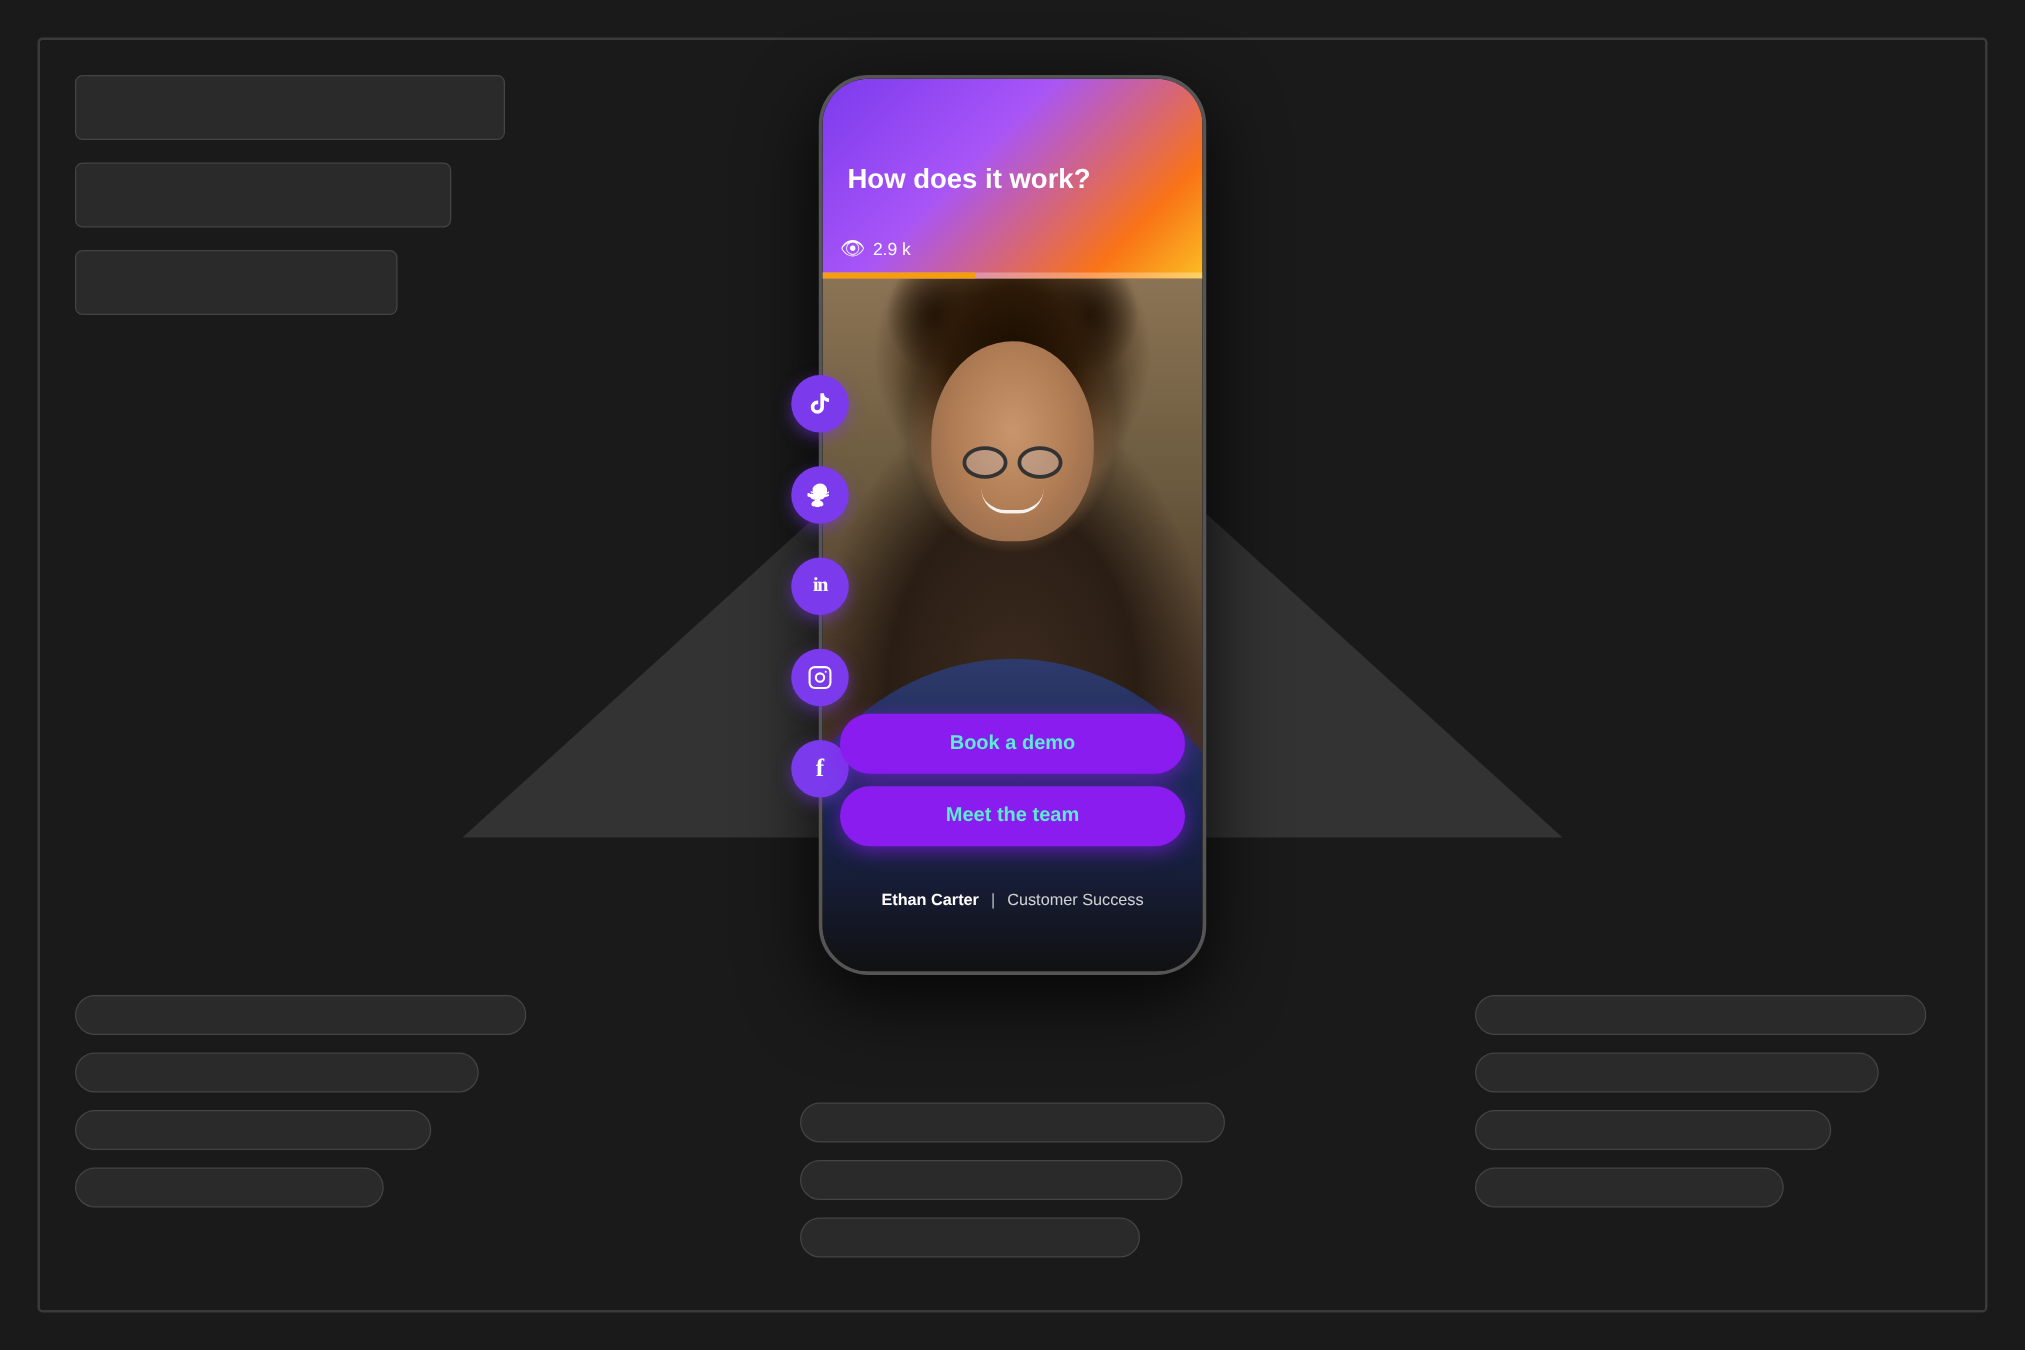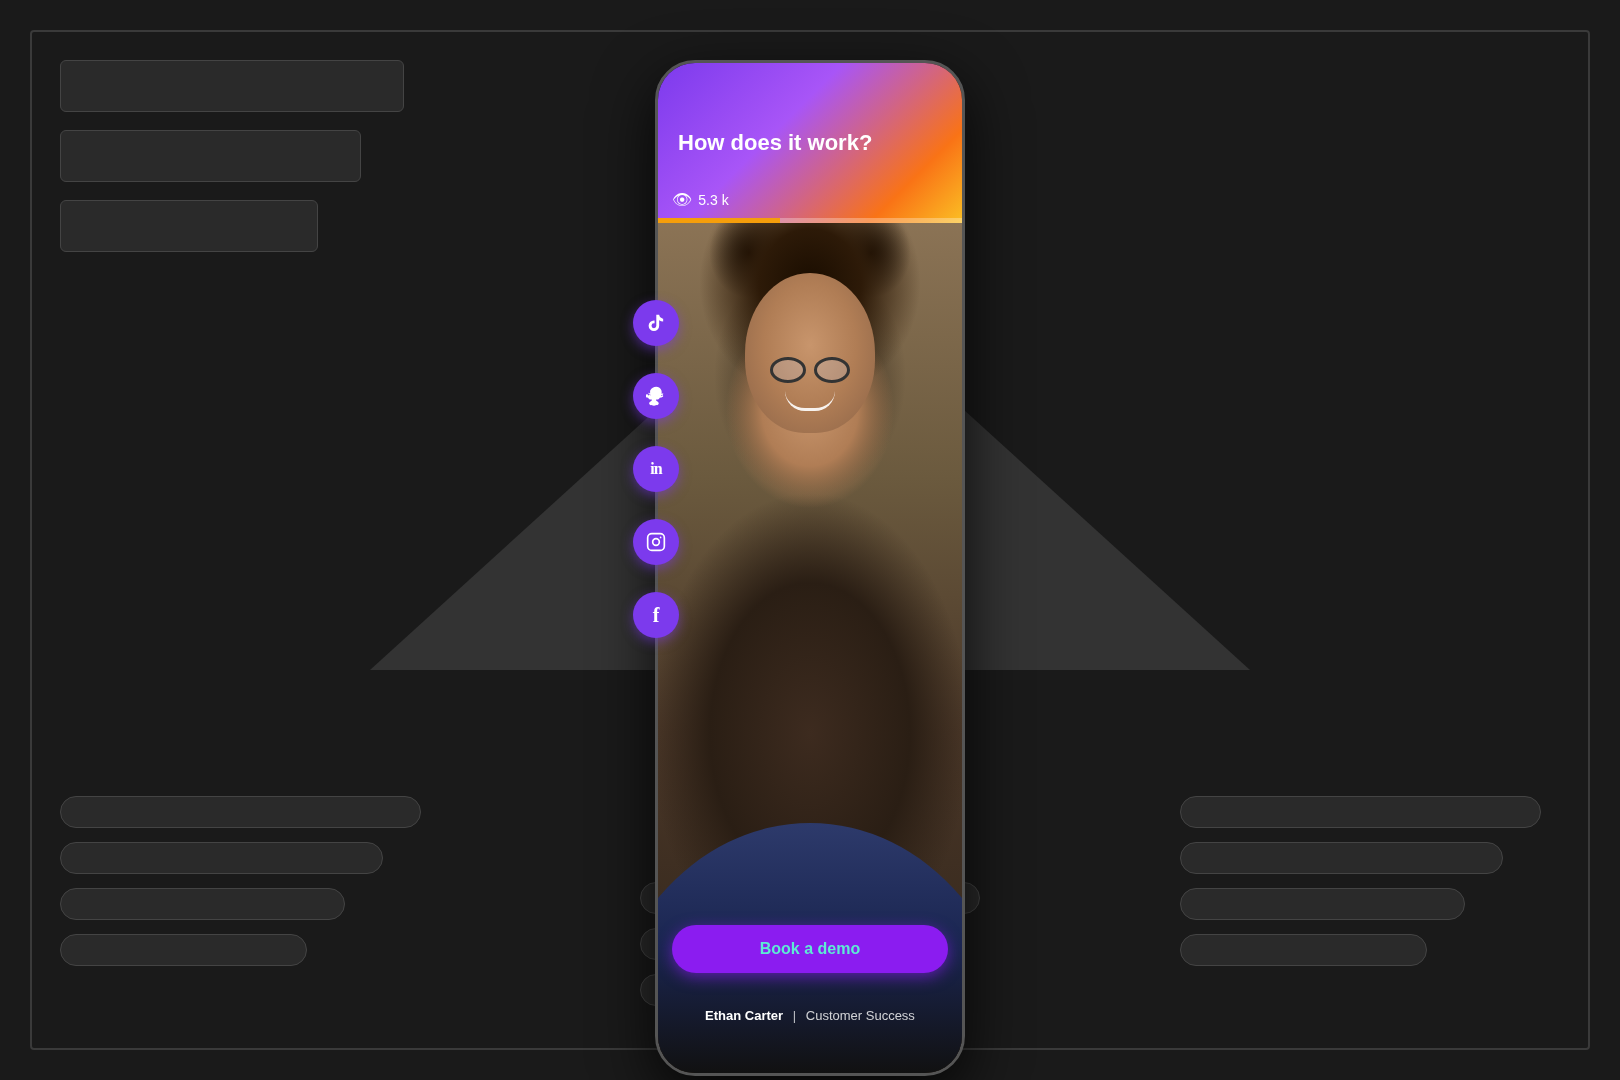--- a/index.html
+++ b/index.html
@@ -85,21 +85,21 @@
     .phone-wrapper {
       position: absolute;
       left: 50%;
       transform: translateX(-50%);
       top: 60px;
       width: 310px;
       z-index: 10;
     }
     .phone {
       width: 310px;
-      height: 1016px;
+      height: 720px;
       background: #111;
       border-radius: 40px;
       border: 3px solid #555;
       overflow: hidden;
       position: relative;
       box-shadow: 0 20px 60px rgba(0,0,0,0.8);
     }
 
     
     .phone-header {
@@ -293,21 +293,21 @@
 
   <div class="phone">
 
     <div class="phone-header">
       <div class="phone-header-title">How does it work?</div>
       <div class="progress-bar-container">
         <div class="progress-bar-fill"></div>
       </div>
       <div class="view-count">
         <span class="eye-icon">👁</span>
-        <span>5.3 k</span>
+        <span>2.9 k</span>
       </div>
     </div>
 
     <div class="phone-content">
 
       <div class="person-silhouette"></div>
 
       <div style="position:absolute;top:0;left:0;right:0;height:200px;background:radial-gradient(ellipse 170px 180px at 50% 30%, #1a0d00 0%, #2d1a08 30%, transparent 65%),radial-gradient(ellipse 80px 90px at 30% 15%, #0d0600 0%, transparent 50%),radial-gradient(ellipse 80px 90px at 70% 15%, #0d0600 0%, transparent 50%);"></div>
 
       <div style="position:absolute;top:50px;left:50%;transform:translateX(-50%);width:130px;height:160px;background:radial-gradient(ellipse at 50% 45%, #c8956c 0%, #b07d55 50%, #8B6347 100%);border-radius:55% 55% 50% 50%;overflow:hidden;">
@@ -317,20 +317,21 @@
           <div style="width:36px;height:26px;border:3px solid #333;border-radius:50%;background:rgba(200,220,255,0.2);"></div>
         </div>
 
         <div style="position:absolute;bottom:22px;left:50%;transform:translateX(-50%);width:50px;height:20px;border-bottom:3px solid #fff;border-radius:0 0 40px 40px;opacity:0.9;"></div>
       </div>
 
       <div style="position:absolute;bottom:0;left:0;right:0;height:250px;background:linear-gradient(180deg, #2d3a6b 0%, #1a2550 50%, #111 100%);clip-path:ellipse(70% 100% at 50% 100%);"></div>
 
       <div class="cta-buttons">
         <button class="cta-btn">Book a demo</button>
+        <button class="cta-btn">Meet the team</button>
       </div>
 
       <div class="name-tag">
         <span class="name">Ethan Carter</span>
         <span class="separator">|</span>
         <span class="role">Customer Success</span>
       </div>
     </div>
 
   </div>

